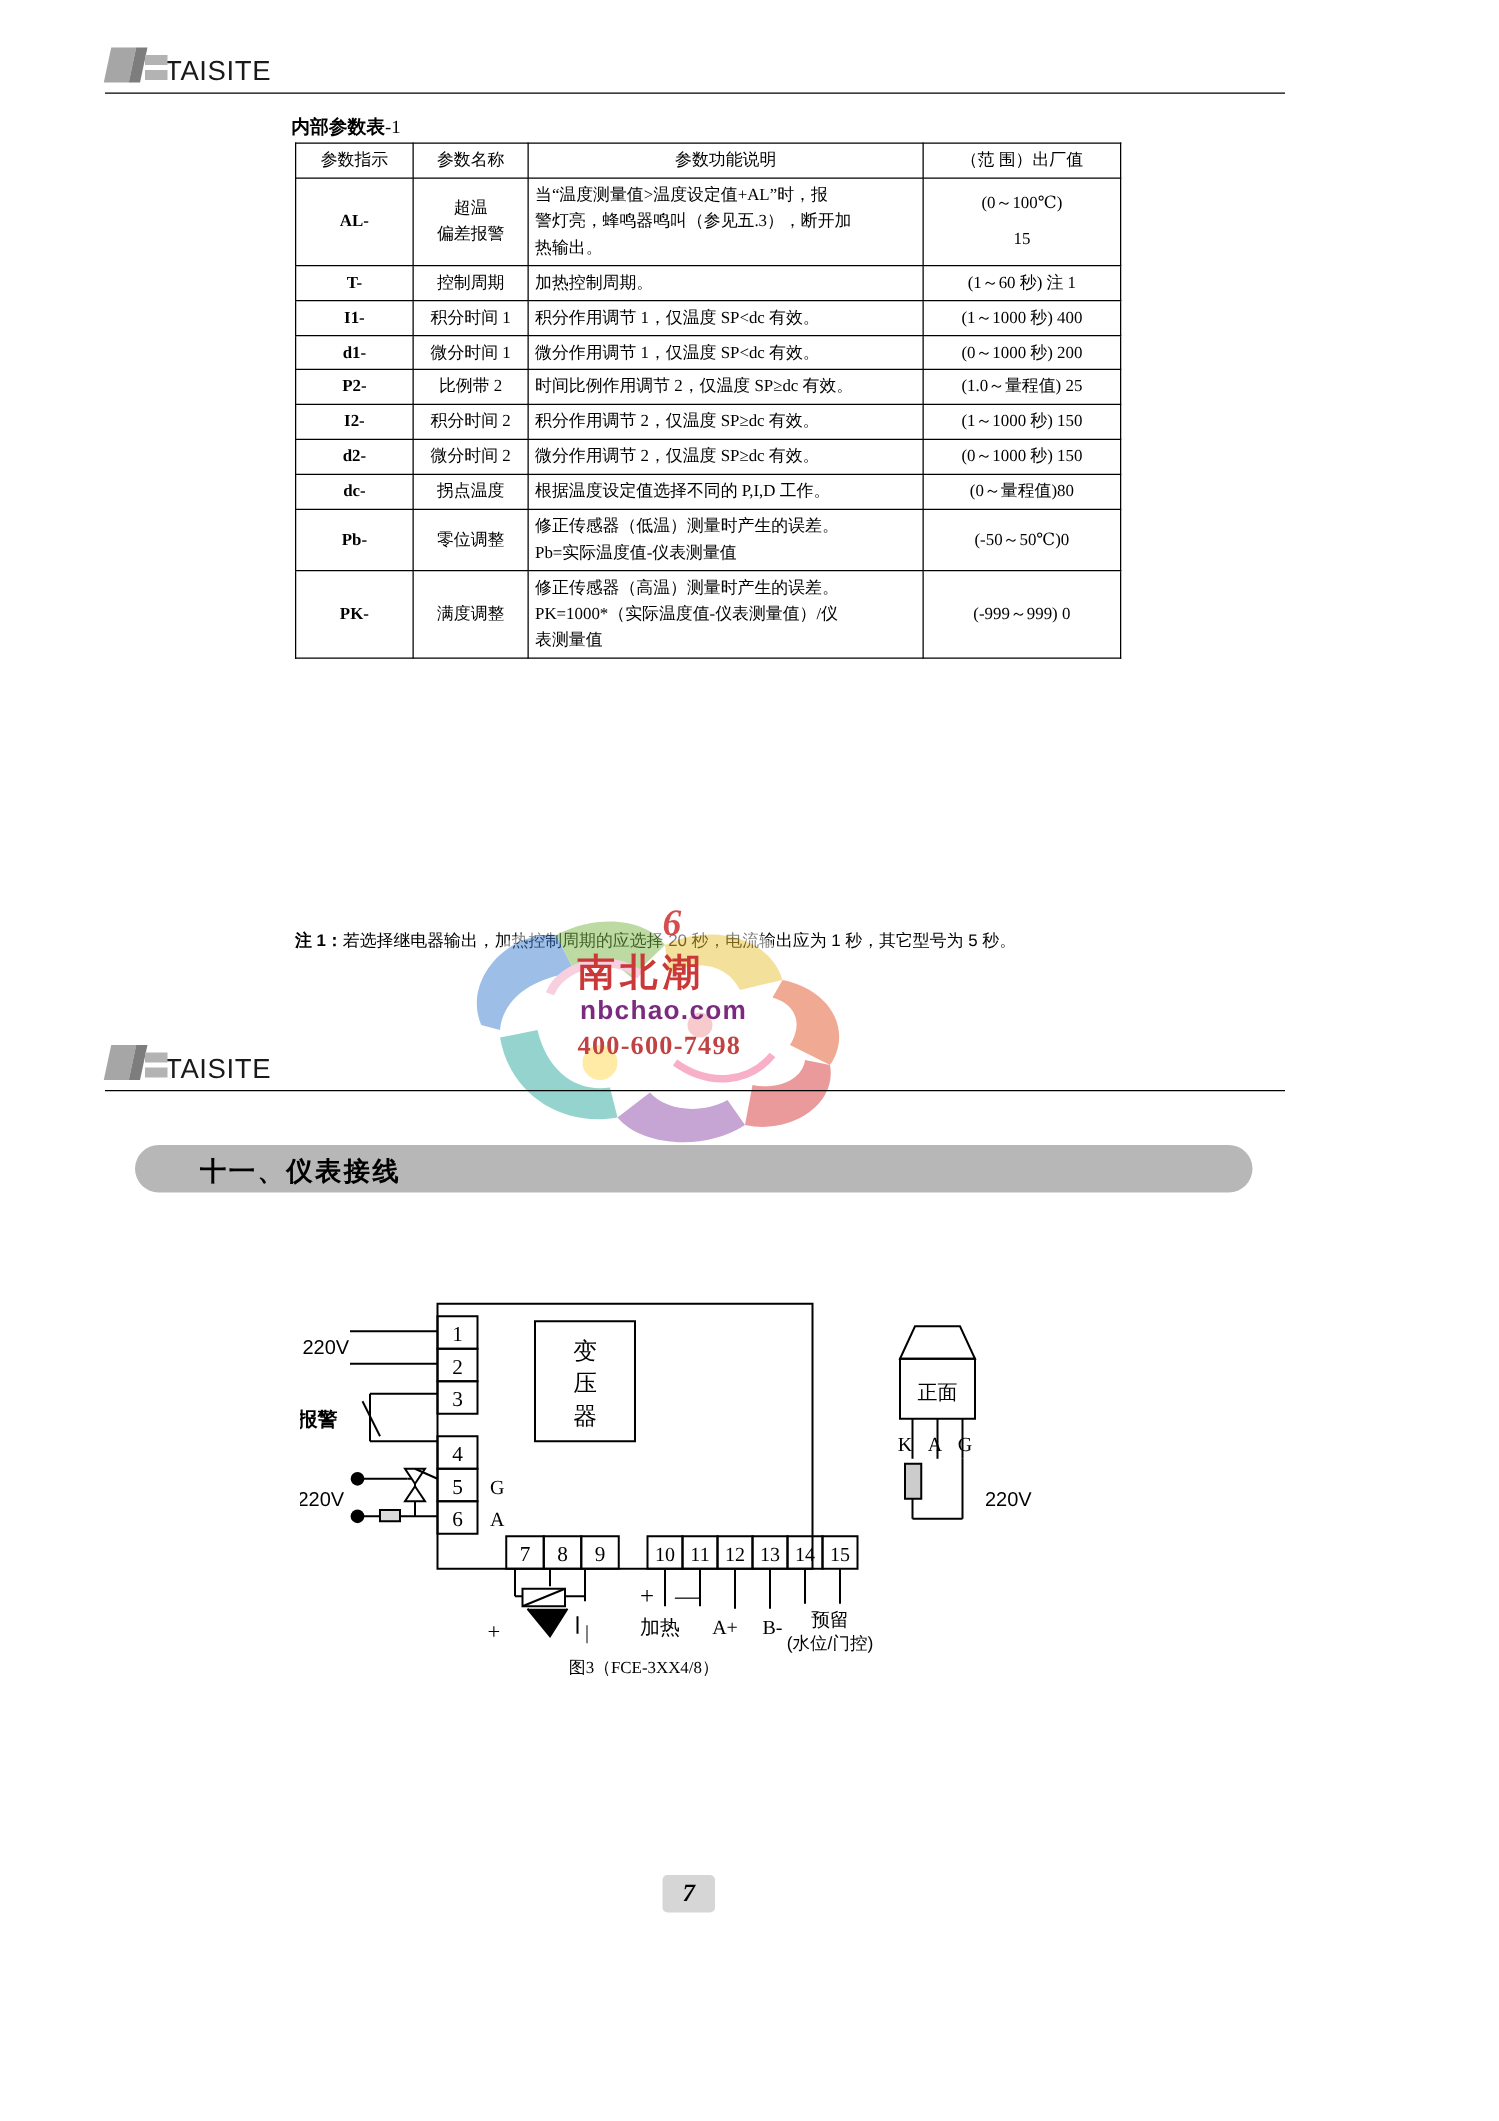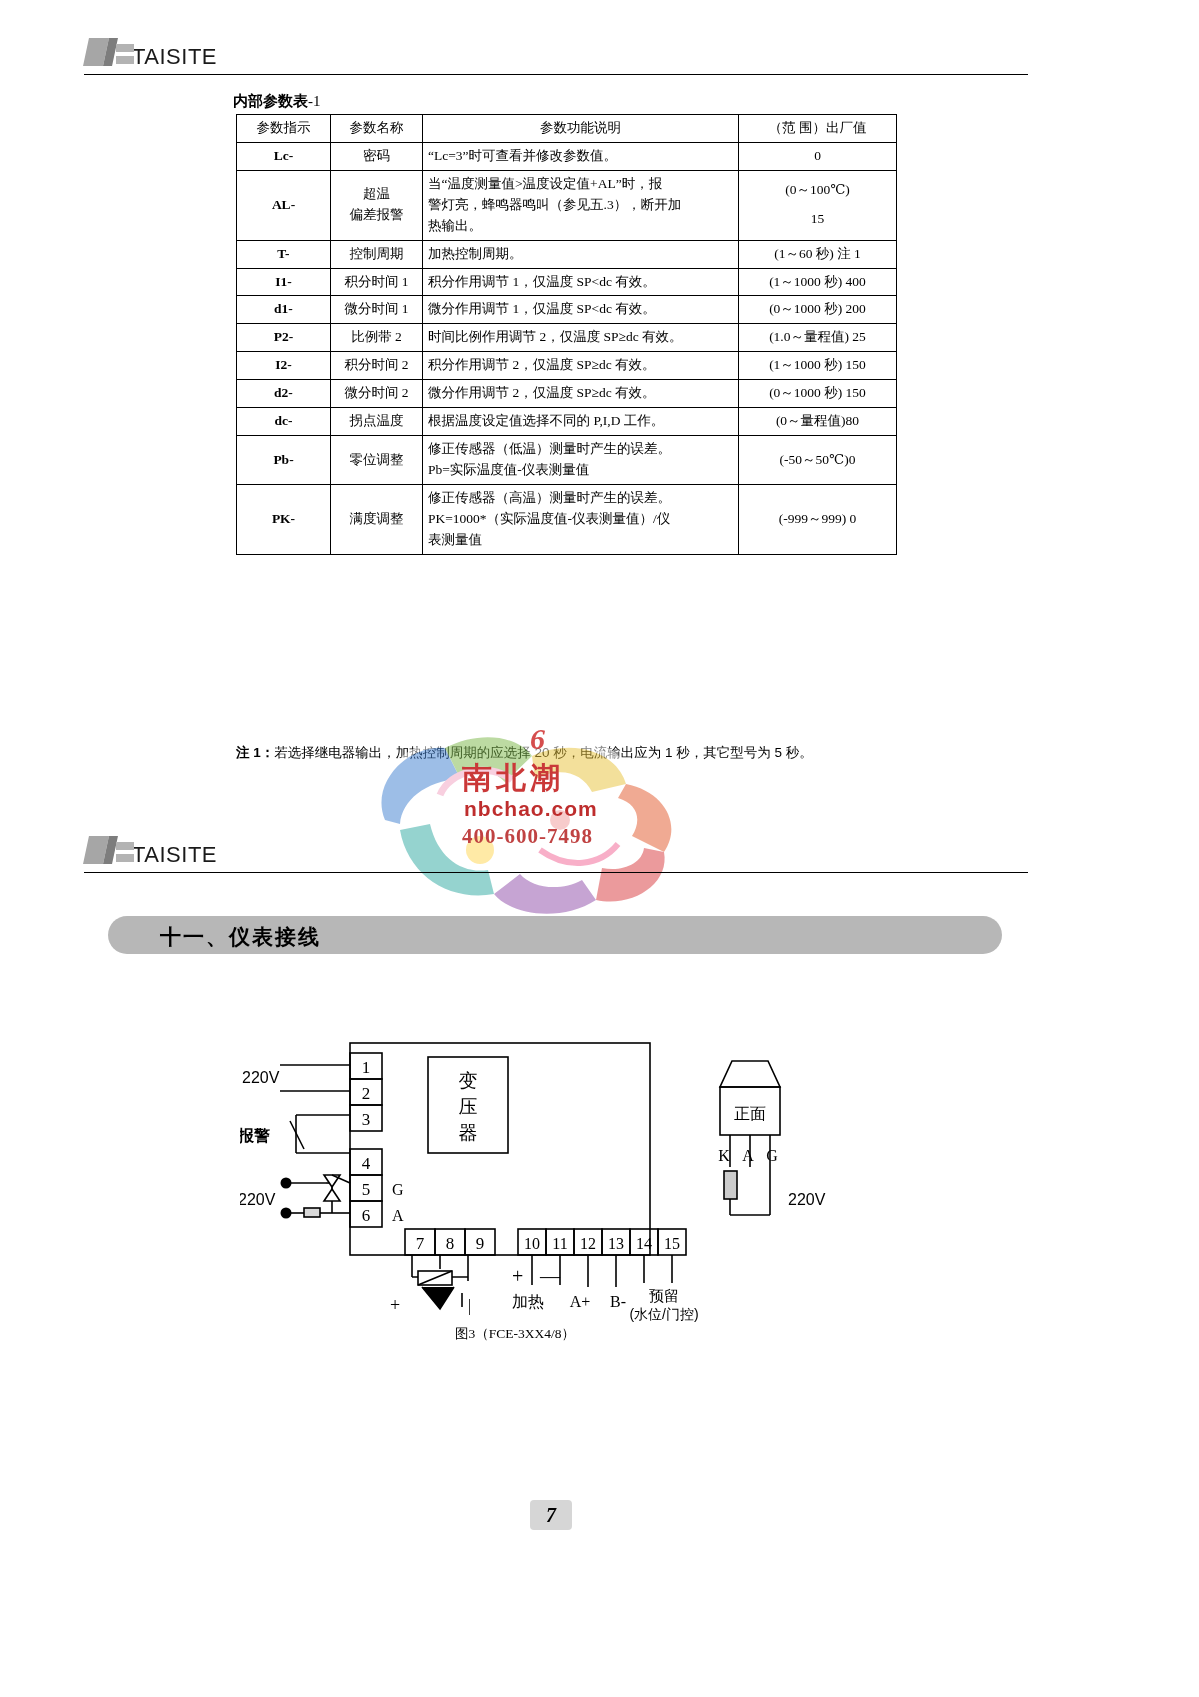--- a/index.html
+++ b/index.html
@@ -154,21 +154,21 @@
     color: #c62828;
     letter-spacing: 4px;
     font-family: "Liberation Sans", sans-serif;
   }
   .wm-dom {
     position: absolute;
     left: 134px;
     top: 97px;
     font-size: 21px;
     font-weight: bold;
-    color: #b91c1c;
+    color: #701a75;
     font-family: "Liberation Sans", sans-serif;
     letter-spacing: 1px;
   }
   .wm-tel {
     position: absolute;
     left: 132px;
     top: 124px;
     font-size: 21px;
     font-weight: bold;
     color: #b33;
@@ -262,30 +262,20 @@
         <col class="c4">
       </colgroup>
     <tbody>
       <tr class="hdr">
         <td>参数指示</td>
         <td>参数名称</td>
         <td>参数功能说明</td>
         <td>（范 围）出厂值</td>
       </tr>
 
-      <tr>
-        <td class="c-ind">Lc-</td>
-        <td class="c-name">密码</td>
-        <td class="c-desc">
-          <span class="desc-line">“Lc=3”时可查看并修改参数值。</span>
-        </td>
-        <td class="c-val">
-          <span class="desc-line">0</span>
-        </td>
-      </tr>
 
       <tr>
         <td class="c-ind">AL-</td>
         <td class="c-name">
           <span class="desc-line">超温</span>
           <span class="desc-line">偏差报警</span>
         </td>
         <td class="c-desc">
           <span class="desc-line">当“温度测量值&gt;温度设定值+AL”时，报</span>
           <span class="desc-line">警灯亮，蜂鸣器鸣叫（参见五.3），断开加</span>

